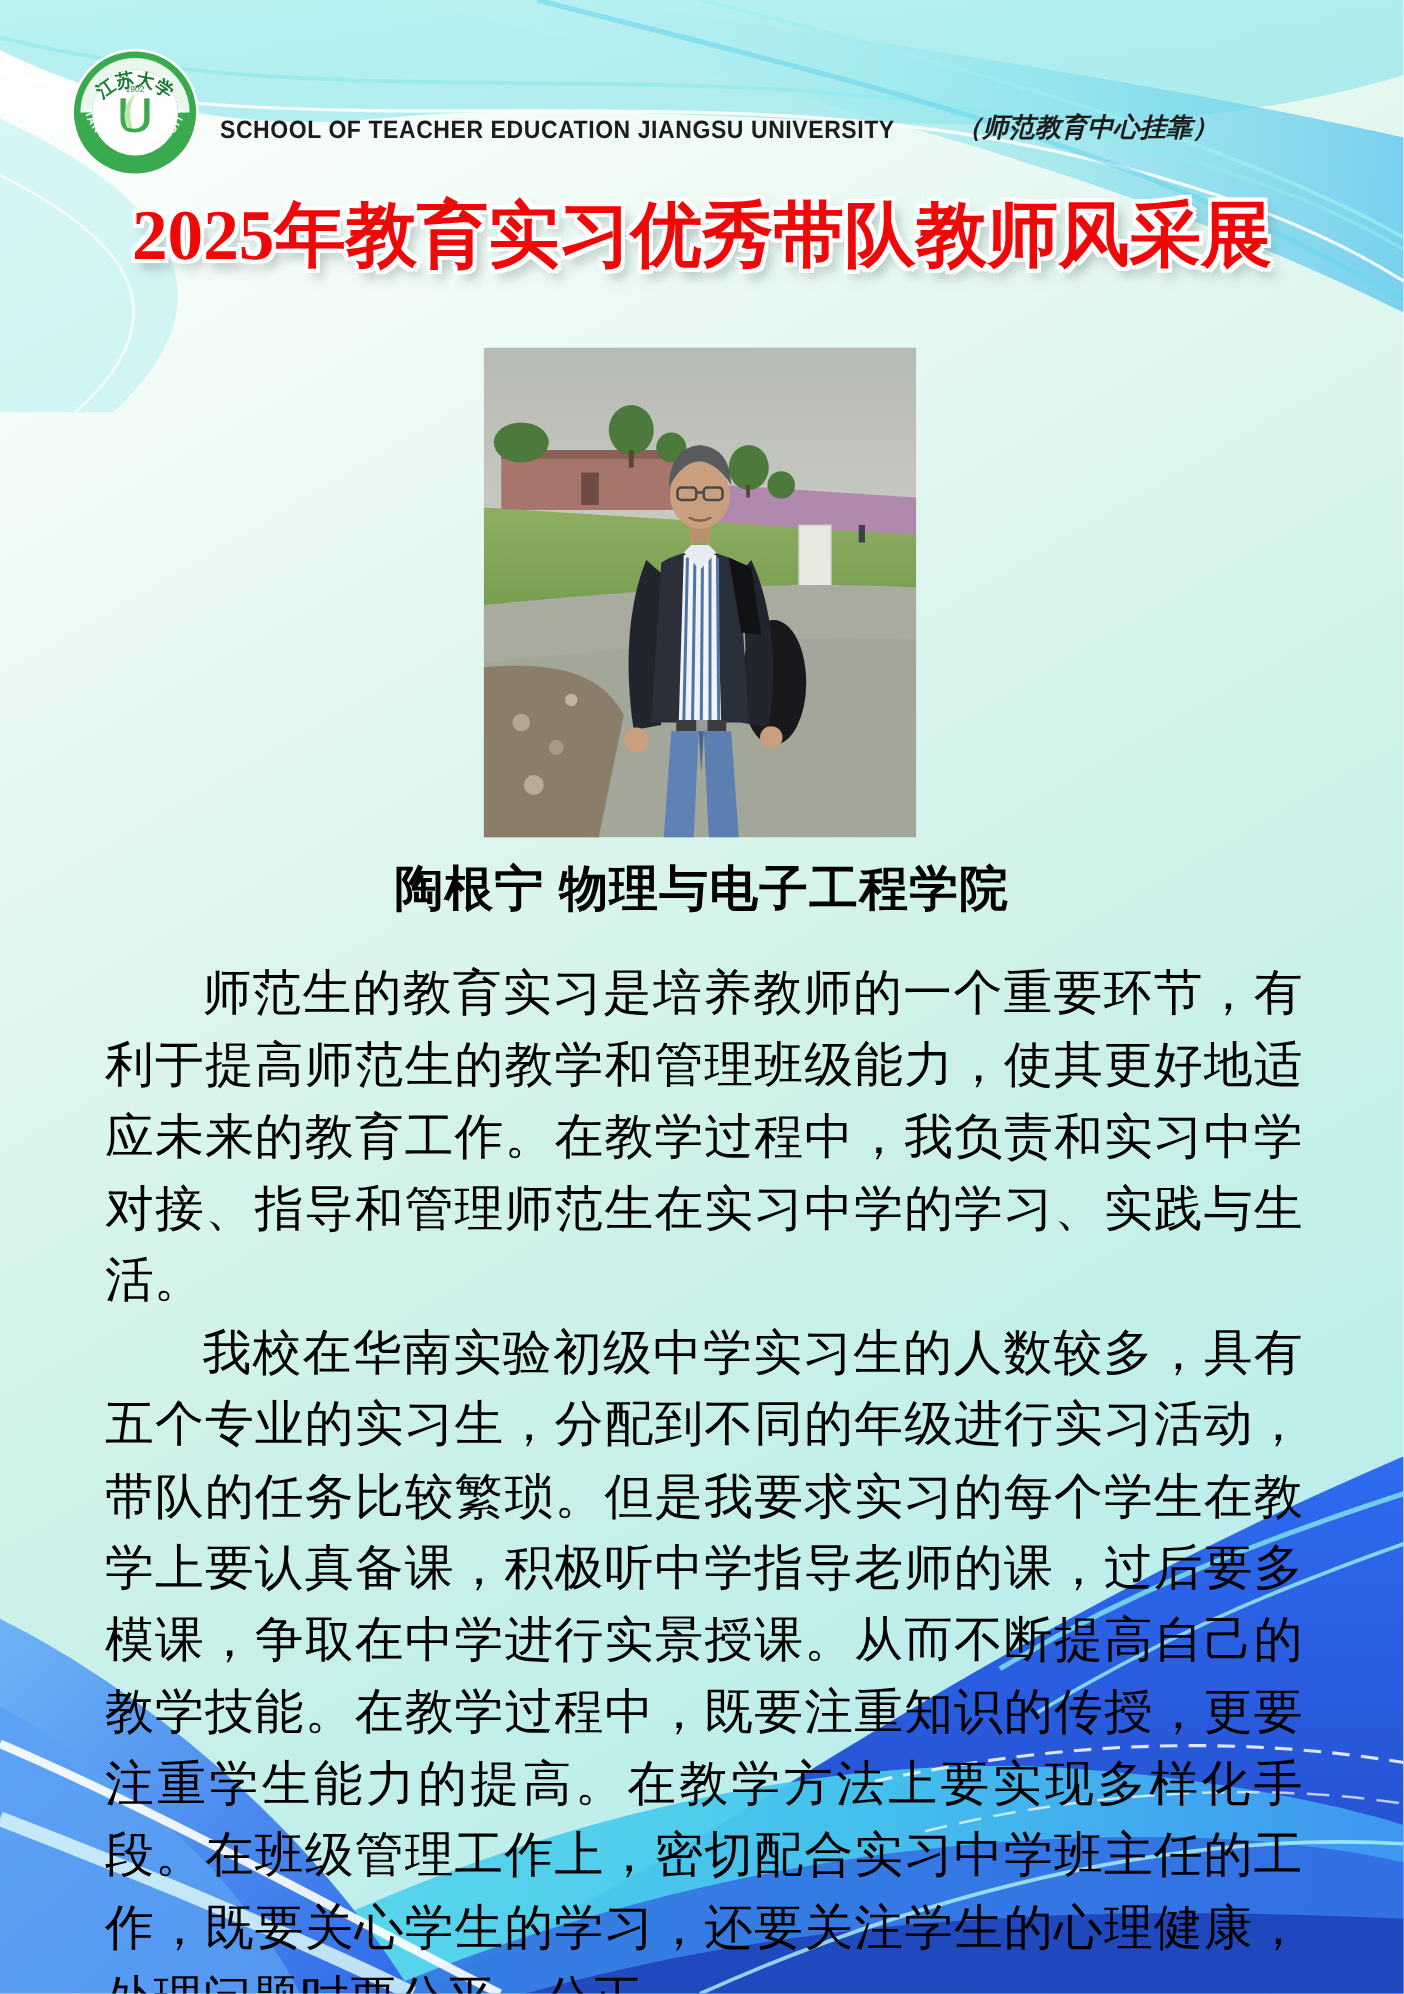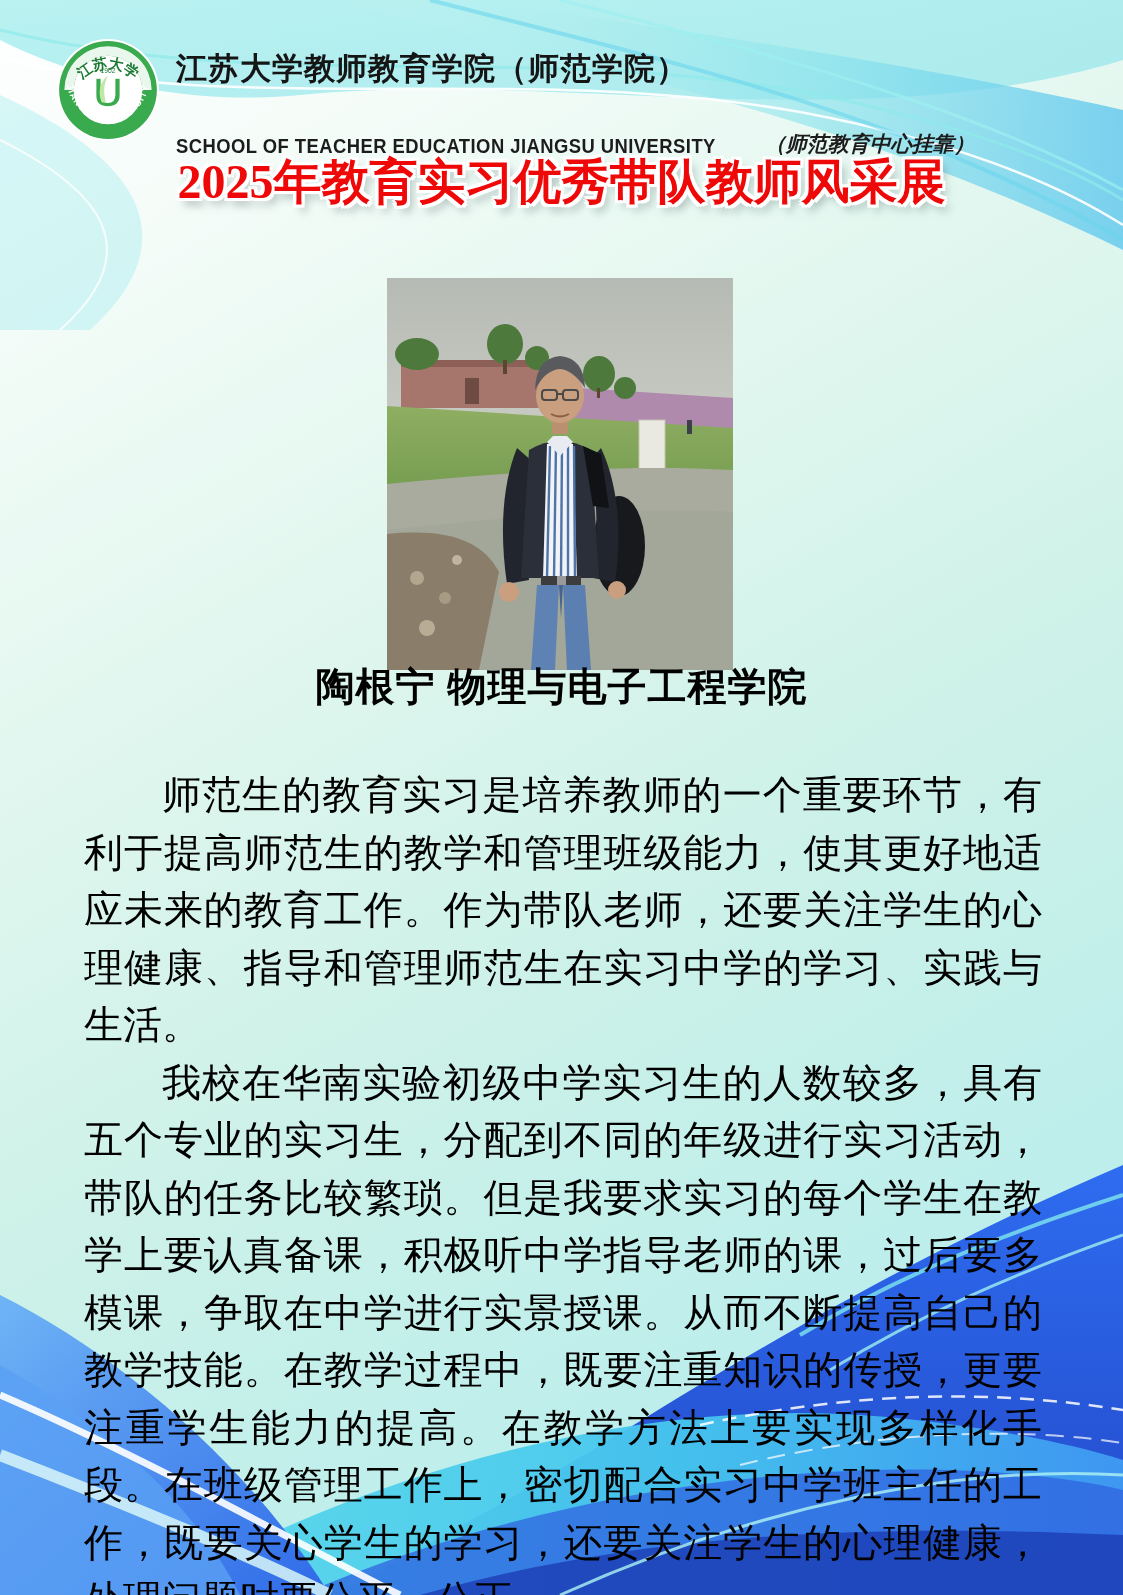--- a/index.html
+++ b/index.html
@@ -27,35 +27,35 @@
     font-family:"Liberation Sans", sans-serif; font-weight:700;
     font-size:20px; color:#1c1c1c; letter-spacing:0.5px; white-space:nowrap;
   }
   .header-note {
     font-size:21px; color:#1c1c1c; margin-left:2px; white-space:nowrap;
     font-family:"Liberation Serif", serif; font-style:italic; font-weight:700;margin-top:31px;
   }
 
   .banner {
     position:absolute; top:150px; left:0; width:100%; text-align:center; z-index:5;
-    font-size:48px; font-weight:900; color:#ee0808; letter-spacing:0px;
+    font-size:57px; font-weight:900; color:#ee0808; letter-spacing:0px;
     font-family:"Liberation Serif", serif; white-space:nowrap;
     text-shadow:
       -3px -3px 0 #ffffff, 3px -3px 0 #ffffff, -3px 3px 0 #ffffff, 3px 3px 0 #ffffff,
       0 -3px 0 #ffffff, 0 3px 0 #ffffff, -3px 0 0 #ffffff, 3px 0 0 #ffffff,
       5px 7px 9px rgba(110,130,130,.55);
   }
 
   .photo {
     position:absolute; left:387px; top:278px; width:346px; height:392px; z-index:4;
   }
   .photo svg { width:100%; height:100%; display:block; }
 
   .caption {
-    position:absolute; top:660px; left:0; width:100%; text-align:center; z-index:5;
+    position:absolute; top:684px; left:0; width:100%; text-align:center; z-index:5;
     font-family:"Liberation Sans", sans-serif; font-weight:800;
     font-size:39px; color:#000; letter-spacing:1px;
   }
 
   .article {
     position:absolute; left:84px; top:766px; width:958px; z-index:6;
     font-size:39px; line-height:57.5px; color:#000; text-align:justify;
     font-family:"Liberation Serif", serif;
   }
   .article p { margin:0; text-indent:2em; }
@@ -137,21 +137,20 @@
         <textPath href="#arcTop" startOffset="50%" text-anchor="middle">江苏大学</textPath>
       </text>
       <text x="50" y="34" font-size="6.5" text-anchor="middle" fill="#1b7a32" font-family="Liberation Sans, sans-serif">1902</text>
       <text x="50" y="66" font-size="40" font-weight="bold" text-anchor="middle" fill="#3aaa4e" stroke="#ffffff" stroke-width="1.6" font-family="Liberation Sans, sans-serif">U</text>
       <path d="M 44,62 C 40,52 42,42 50,36 C 45,46 46,54 48,62 Z" fill="#bfe8a8"></path>
       <text font-size="8.5" font-weight="bold" fill="#ffffff" letter-spacing="1.2" font-family="Liberation Sans, sans-serif">
         <textPath href="#arcBottom" startOffset="50%" text-anchor="middle">JIANGSU UNIVERSITY</textPath>
       </text>
     </svg>
     <div class="header-text">
-      <div class="header-cn">江苏大学教师教育学院（师范学院）</div>
       <div class="header-row">
         <span class="header-en">SCHOOL OF TEACHER EDUCATION JIANGSU UNIVERSITY</span>
         <span class="header-note">（师范教育中心挂靠）</span>
       </div>
     </div>
   </div>
 
   <div class="banner">2025年教育实习优秀带队教师风采展</div>
 
   <div class="photo">
@@ -244,18 +243,18 @@
 
         <circle cx="122" cy="314" r="10" fill="#c99f7f"></circle>
         <circle cx="230" cy="312" r="9" fill="#c99f7f"></circle>
       </g>
     </svg>
   </div>
 
   <div class="caption">陶根宁 物理与电子工程学院</div>
 
   <div class="article">
-    <p>师范生的教育实习是培养教师的一个重要环节，有利于提高师范生的教学和管理班级能力，使其更好地适应未来的教育工作。作为带队老师，还要关注学生的心理健康、指导和管理师范生在实习中学的学习、实践与生活。</p>
+    <p>师范生的教育实习是培养教师的一个重要环节，有利于提高师范生的教学和管理班级能力，使其更好地适应未来的教育工作。在教学过程中，我负责和实习中学对接、指导和管理师范生在实习中学的学习、实践与生活。</p>
     <p>我校在华南实验初级中学实习生的人数较多，具有五个专业的实习生，分配到不同的年级进行实习活动，带队的任务比较繁琐。但是我要求实习的每个学生在教学上要认真备课，积极听中学指导老师的课，过后要多模课，争取在中学进行实景授课。从而不断提高自己的教学技能。在教学过程中，既要注重知识的传授，更要注重学生能力的提高。在教学方法上要实现多样化手段。在班级管理工作上，密切配合实习中学班主任的工作，既要关心学生的学习，还要关注学生的心理健康，处理问题时要公平、公正。</p>
 
   </div>
 
 </div>
 
 </body></html>

